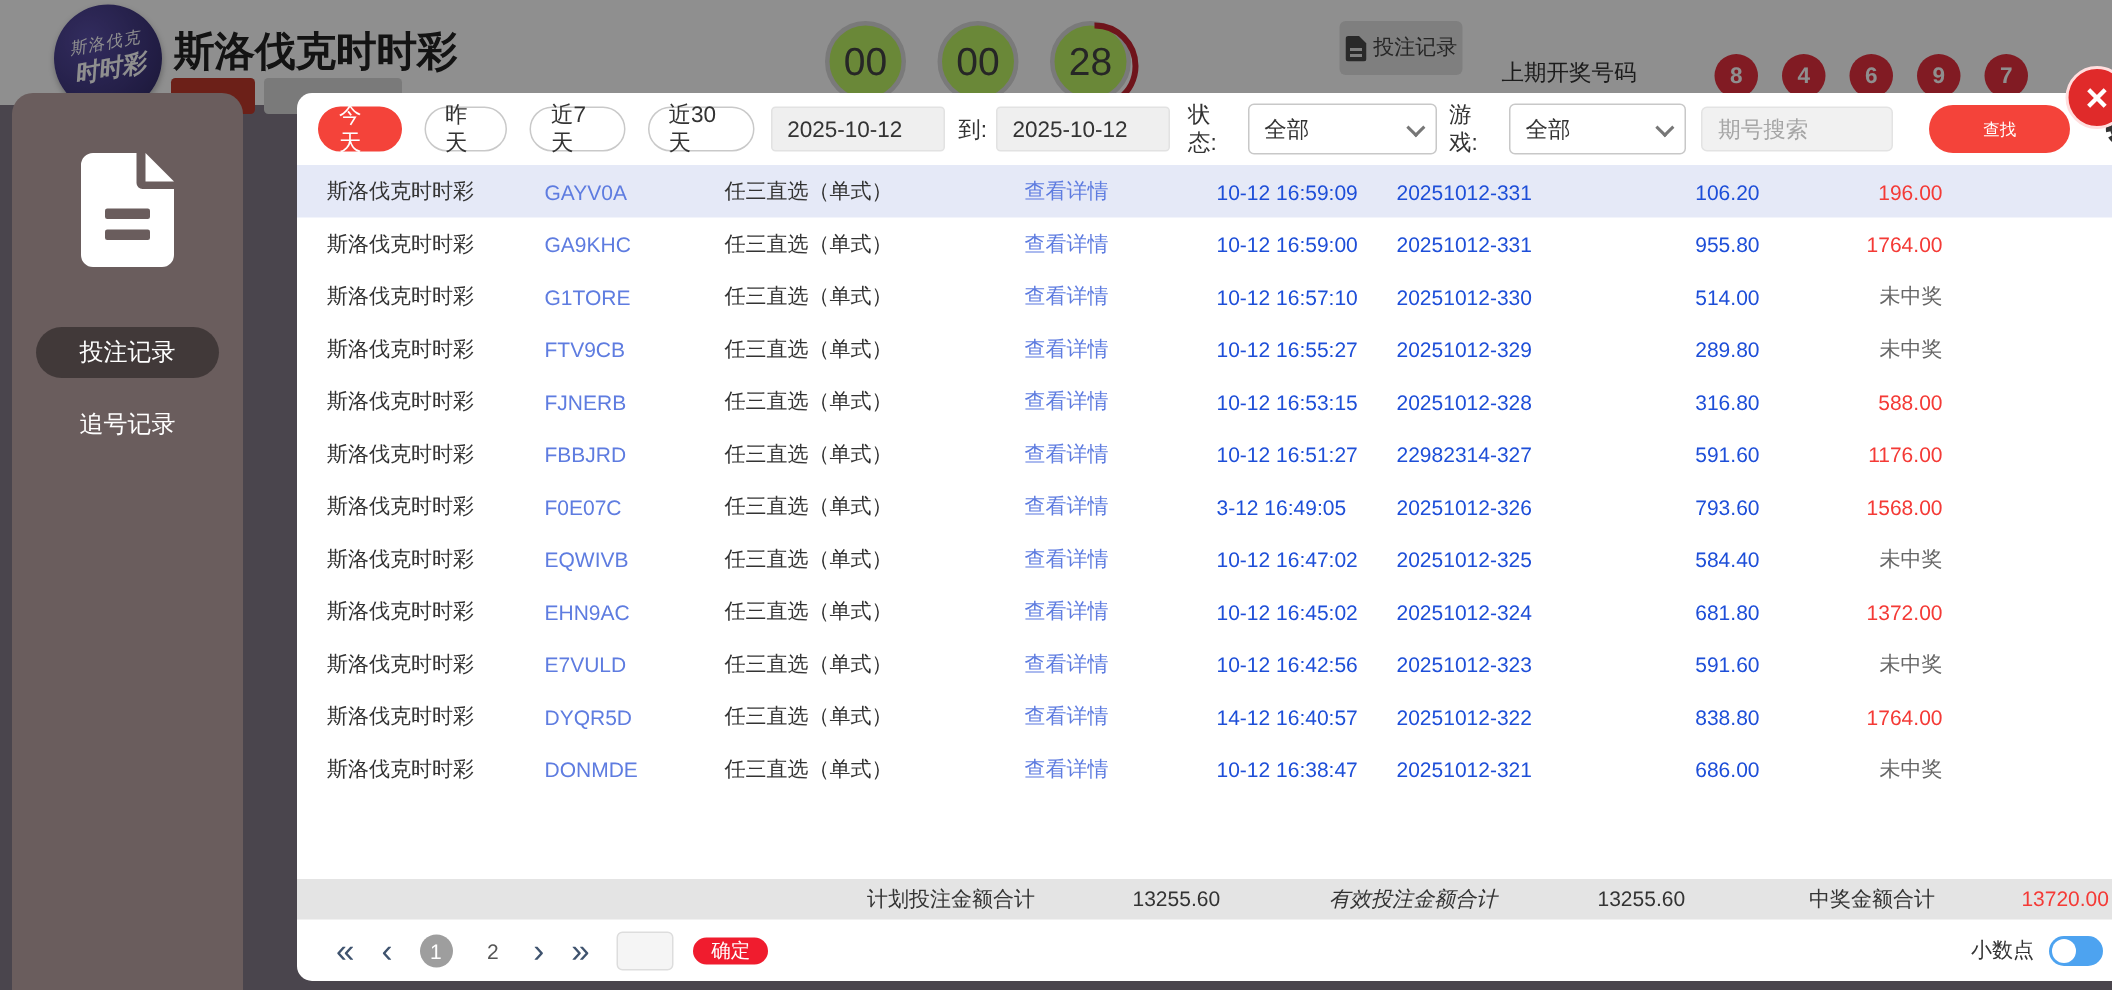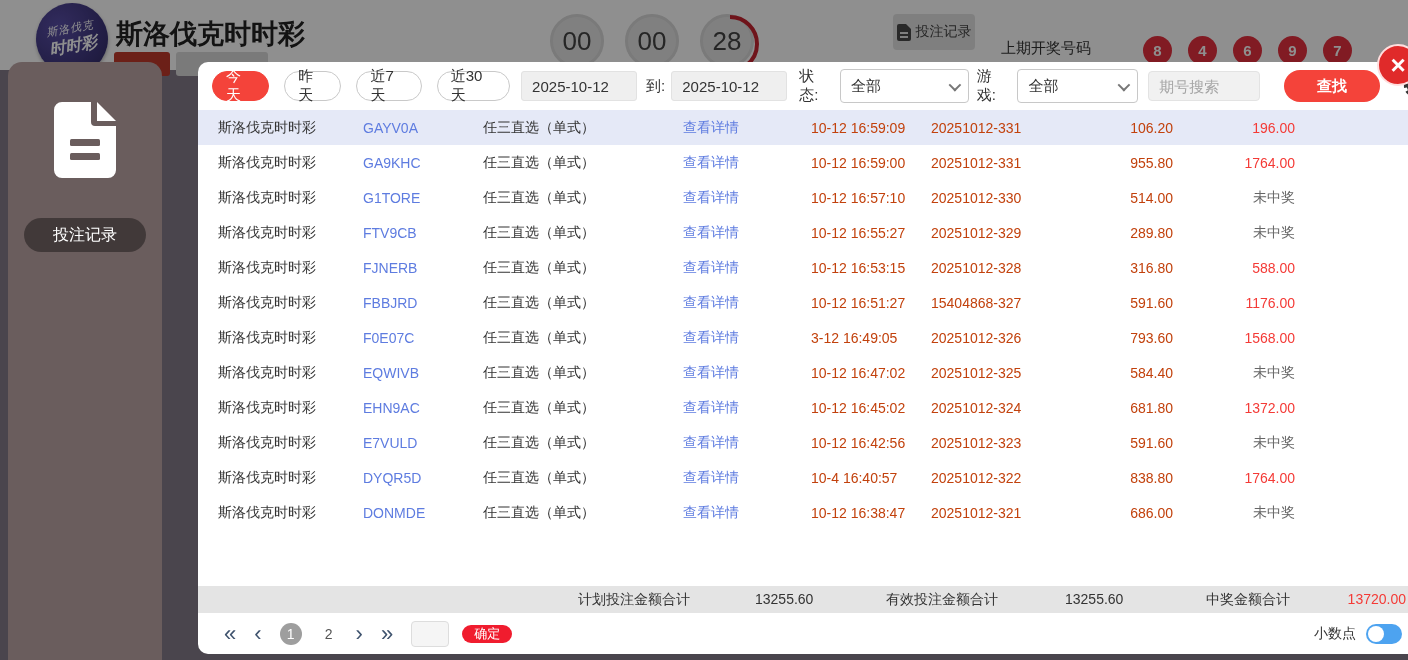--- a/index.html
+++ b/index.html
@@ -16,21 +16,21 @@
           transform:rotate(-10deg); box-shadow:0 2px 4px rgba(0,0,0,.3); }
   .logo .l1 { font-size:11px; font-style:italic; letter-spacing:1px; }
   .logo .l2 { font-size:16px; font-weight:bold; font-style:italic; }
   .game-title { position:absolute; left:116px; top:16px; font-size:27px; font-weight:bold; color:#222; }
   .mini-btn { position:absolute; top:52px; height:24px; border-radius:3px; }
   .mini-btn.red { left:114px; width:56px; background:#c0392b; }
   .mini-btn.gray { left:176px; width:92px; background:#d9d9d9; }
   .deadline { position:absolute; left:418px; top:26px; font-size:14px; color:#333; line-height:20px; }
   .countdown { position:absolute; left:550px; top:14px; display:flex; gap:21px; }
   .cd { position:relative; width:54px; height:54px; border:3px solid #d9d9d9; border-radius:50%;
-        display:flex; align-items:center; justify-content:center; font-size:26px; color:#444; background:#e5e5e5; }
+        display:flex; align-items:center; justify-content:center; font-size:26px; color:#444; background:#bef264; }
   .cd svg { position:absolute; left:-3px; top:-3px; }
   .rec-btn { position:absolute; left:893px; top:14px; width:82px; height:36px; background:#e3e3e3; border-radius:4px;
              display:flex; align-items:center; justify-content:center; gap:5px; font-size:14px; color:#444; }
   .lastdraw-label { position:absolute; left:1001px; top:39px; font-size:15px; color:#333; }
   .balls { position:absolute; left:1143px; top:36px; display:flex; gap:16px; }
   .ball { width:29px; height:29px; border-radius:50%; background:#e6303f; color:#fff; font-size:15px; font-weight:bold;
           display:flex; align-items:center; justify-content:center; }
   .dim { position:absolute; inset:0; background:rgba(0,0,0,0.44); }
 
   
@@ -53,35 +53,35 @@
   .qpill { height:30px; padding:0 13px; border-radius:16px; font-size:15px; display:flex; align-items:center;
            background:#fff; border:1px solid #c9c9c9; color:#333; margin-right:15px; }
   .qpill.active { background:#f4433a; border-color:#f4433a; color:#fff; }
   .date-in { width:116px; height:30px; background:#efefef; border:1px solid #e2e2e2; border-radius:3px;
              font-size:15px; color:#333; padding:0 10px; font-family:inherit; }
   .lbl { font-size:15px; color:#333; }
   .sel { height:34px; border:1px solid #c8c8c8; border-radius:4px; background:#fff; display:flex;
          align-items:center; justify-content:space-between; padding:0 10px; font-size:15px; color:#333; }
   .chev { width:9px; height:9px; border-right:2px solid #777; border-bottom:2px solid #777;
           transform:rotate(45deg) translateY(-2px); }
-  .search-in { width:112px; height:30px; background:#f1f1f1; border:1px solid #e3e3e3; border-radius:4px;
+  .search-in { width:128px; height:30px; background:#f1f1f1; border:1px solid #e3e3e3; border-radius:4px;
                font-size:15px; padding:0 10px; font-family:inherit; color:#333; }
   .search-in::placeholder { color:#a5a5a5; }
-  .find-btn { width:97px; height:32px; border-radius:16px; background:#f4433a; color:#fff; font-size:15px;
-              border:none; margin-left:24px; font-family:inherit;font-weight:bold; }
+  .find-btn { width:97px; height:32px; border-radius:16px; background:#f4433a; color:#fff; font-size:11px;
+              border:none; margin-left:24px; font-family:inherit; }
   .gear { margin-left:22px; display:flex; align-items:center; }
 
   
   .tgrid { display:grid; grid-template-columns:145px 120px 200px 128px 120px 150px 92px 122px 1fr;
            padding:0 28px 0 20px; align-items:center; }
   .thead { height:32px; margin-top:6px; background:#f1f1f1; color:#666; font-size:14px; }
   .trow { height:35px; font-size:14px; color:#333; }
   .trow.hl { background:#e5e9f7; }
   .c-order, .link { color:#5e7ce0; }
-  .c-time,.c-period,.c-amount { color:#c2410c; }
+  .c-time,.c-period,.c-amount { color:#1d4ed8; }
   .c-amount, .h-amount { text-align:right; }
   .c-status, .h-status { text-align:right; color:#666; }
   .c-status.win { color:#f43a36; }
   .c-op, .h-op { text-align:right; }
 
   
   .summary { position:absolute; left:0; top:524px; width:1230px; height:27px; background:#e4e4e4; font-size:14px; color:#333; }
   .summary span { position:absolute; top:5px; }
   .s-red { color:#f43a36; }
 
@@ -145,20 +145,21 @@
 
   <div class="sidebar">
     <svg class="ficon" width="62" height="76" viewBox="0 0 62 76">
       <path d="M8 0 H37 V20 a4 4 0 0 0 4 4 H62 V68 a8 8 0 0 1 -8 8 H8 a8 8 0 0 1 -8 -8 V8 a8 8 0 0 1 8 -8 Z" fill="#ffffff"></path>
       <path d="M43 0 L62 19 H43 Z" fill="#ffffff"></path>
       <rect x="16" y="37" width="30" height="7" rx="1.5" fill="#6a5d5d"></rect>
       <rect x="16" y="51" width="30" height="7" rx="1.5" fill="#6a5d5d"></rect>
     </svg>
     <div style="margin-top:26px; display:flex; flex-direction:column; align-items:center; width:100%;" id="side-items">
         <div class="side-item active">投注记录</div>
+        <div class="side-item">追号记录</div>
       </div>
   </div>
 
   <div class="modal">
 
     <div class="filters">
       <span id="quick-pills" style="display:flex;">
           <span class="qpill active">今天</span>
           <span class="qpill">昨天</span>
           <span class="qpill">近7天</span>
@@ -243,21 +244,21 @@
           <div class="c-amount">316.80</div>
           <div class="c-status win">588.00</div>
           <div class="c-op"></div>
         </div>
         <div class="tgrid trow">
           <div class="c-game">斯洛伐克时时彩</div>
           <div class="c-order">FBBJRD</div>
           <div class="c-play">任三直选（单式）</div>
           <div class="c-content"><span class="link">查看详情</span></div>
           <div class="c-time">10-12 16:51:27</div>
-          <div class="c-period">15404868-327</div>
+          <div class="c-period">22982314-327</div>
           <div class="c-amount">591.60</div>
           <div class="c-status win">1176.00</div>
           <div class="c-op"></div>
         </div>
         <div class="tgrid trow">
           <div class="c-game">斯洛伐克时时彩</div>
           <div class="c-order">F0E07C</div>
           <div class="c-play">任三直选（单式）</div>
           <div class="c-content"><span class="link">查看详情</span></div>
           <div class="c-time">3-12 16:49:05</div>
@@ -297,21 +298,21 @@
           <div class="c-period">20251012-323</div>
           <div class="c-amount">591.60</div>
           <div class="c-status">未中奖</div>
           <div class="c-op"></div>
         </div>
         <div class="tgrid trow">
           <div class="c-game">斯洛伐克时时彩</div>
           <div class="c-order">DYQR5D</div>
           <div class="c-play">任三直选（单式）</div>
           <div class="c-content"><span class="link">查看详情</span></div>
-          <div class="c-time">10-4 16:40:57</div>
+          <div class="c-time">14-12 16:40:57</div>
           <div class="c-period">20251012-322</div>
           <div class="c-amount">838.80</div>
           <div class="c-status win">1764.00</div>
           <div class="c-op"></div>
         </div>
         <div class="tgrid trow">
           <div class="c-game">斯洛伐克时时彩</div>
           <div class="c-order">DONMDE</div>
           <div class="c-play">任三直选（单式）</div>
           <div class="c-content"><span class="link">查看详情</span></div>
@@ -319,21 +320,21 @@
           <div class="c-period">20251012-321</div>
           <div class="c-amount">686.00</div>
           <div class="c-status">未中奖</div>
           <div class="c-op"></div>
         </div>
       </div>
 
     <div class="summary">
       <span style="left:380px;">计划投注金额合计</span>
       <span style="left:557px;">13255.60</span>
-      <span style="left:688px;">有效投注金额合计</span>
+      <span style="left:688px;font-style:italic;">有效投注金额合计</span>
       <span style="left:867px;">13255.60</span>
       <span style="left:1008px;">中奖金额合计</span>
       <span class="s-red" style="right:22px;">13720.00</span>
     </div>
 
     <div class="pagerow">
       <span class="arrow">«</span>
       <span class="arrow">‹</span>
       <span id="pages" style="display:flex;">
           <span class="pg cur">1</span>

